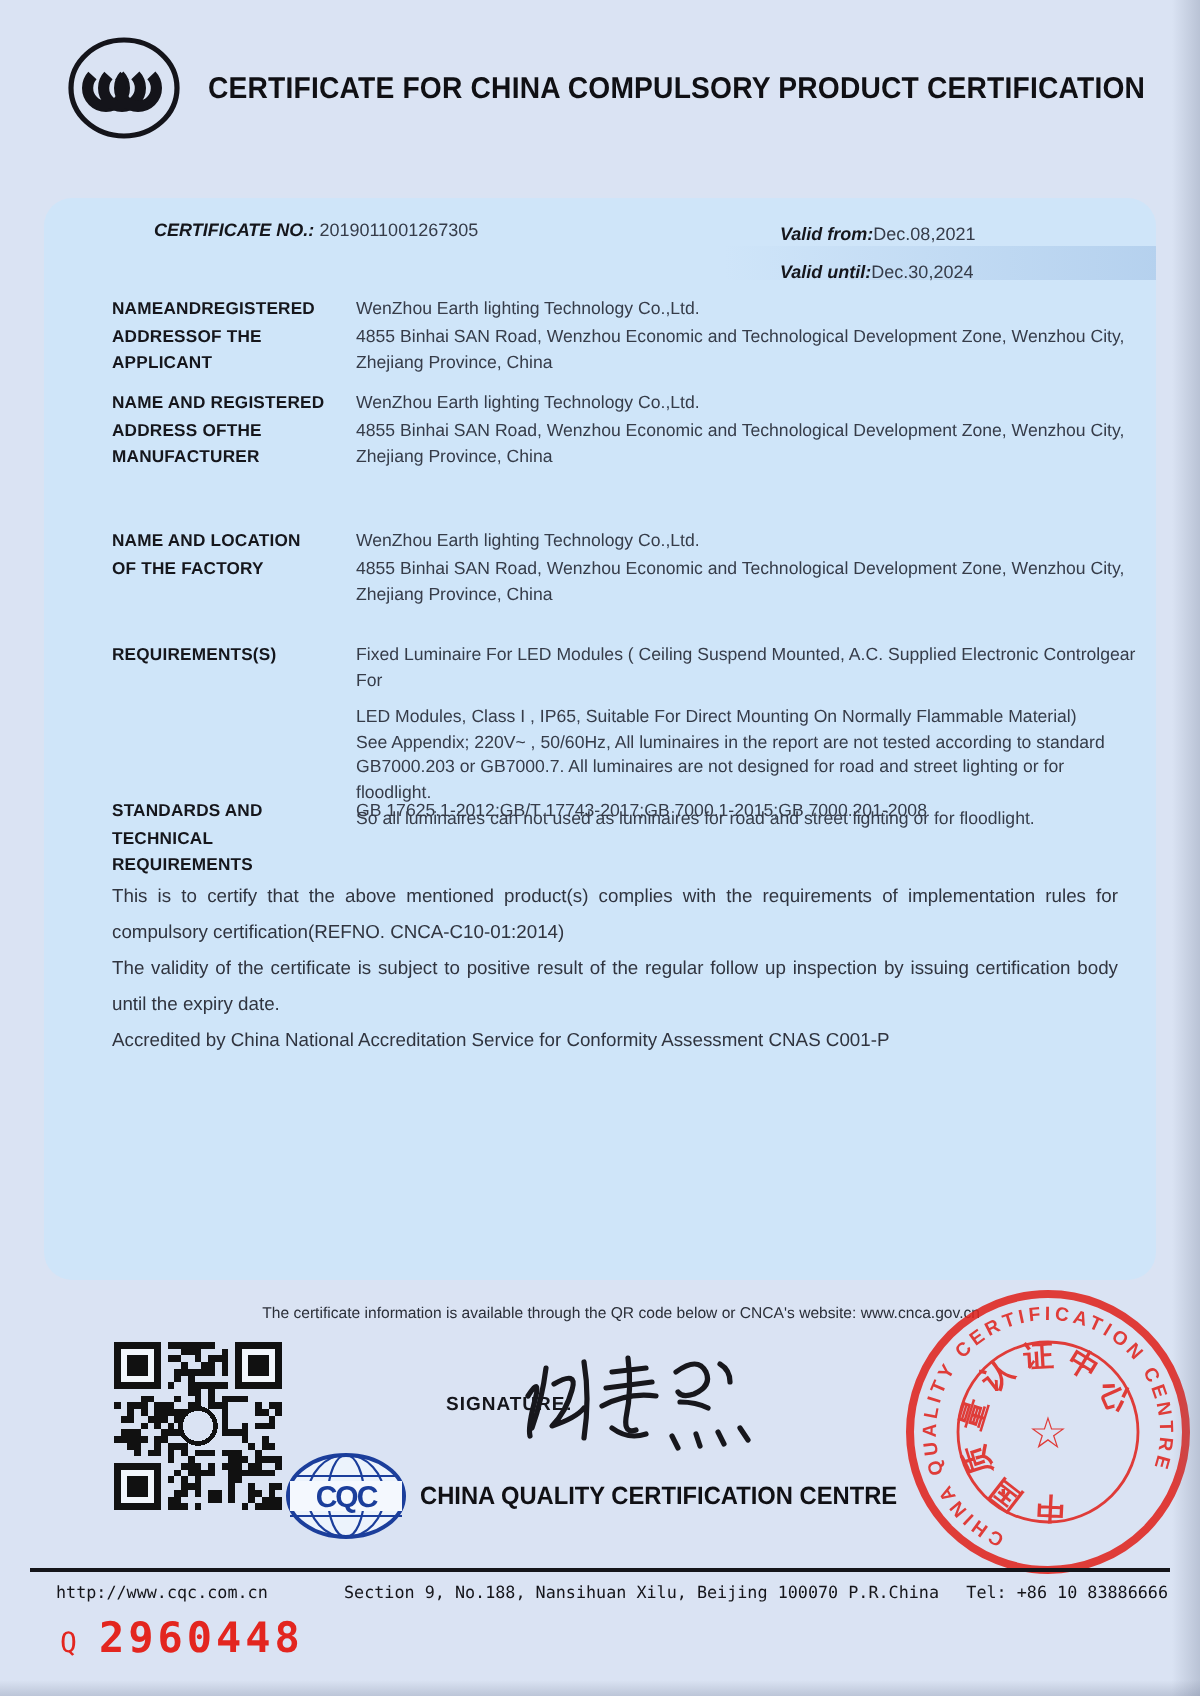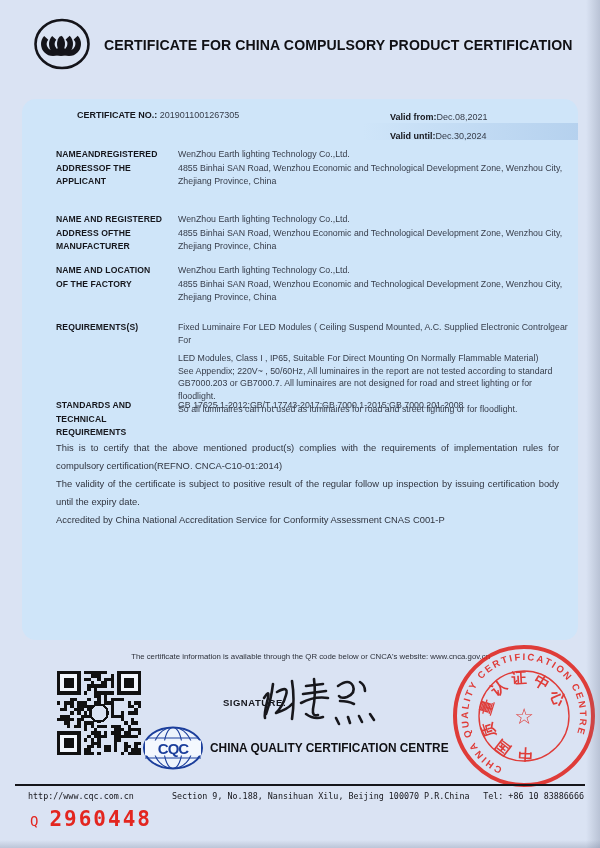--- a/index.html
+++ b/index.html
@@ -28,30 +28,30 @@
 
   
   .panel {
     position:absolute; left:22px; top:99px; width:556px; height:541px;
     background:#cfe5f9; border-radius:14px;
   }
   .valid-band { position:absolute; left:340px; top:24px; width:216px; height:17px;
     background:linear-gradient(90deg, rgba(150,185,225,0), rgba(150,185,225,.45)); }
 
   .certno-row { position:absolute; left:55px; top:11px; font-size:9px; }
-  .lbl { font-weight:bold; color:#15161c; }
+  .lbl { font-weight:bold; color:#15161c;font-style:italic; }
   .val { color:#363c49; }
   .valid-block { position:absolute; left:368px; top:9px; font-size:9px; line-height:19px; }
 
   .section { position:absolute; left:34px; display:flex; width:512px; }
   .section .label-col { width:122px; flex:none; font-size:8.6px; font-weight:bold;
     line-height:13.5px; color:#15161c; letter-spacing:.1px; }
   .section .value-col { flex:1; font-size:8.8px; line-height:13.5px; color:#363c49; }
   .sec-applicant { top:49px; }
-  .sec-manufacturer { top:114px; }
+  .sec-manufacturer { top:96px; }
   .sec-factory { top:165px; }
   .sec-product { top:222px; }
   .sec-product .value-col { line-height:12.6px; }
   .sec-product .value-col .gap-line { margin-top:6px; }
   .sec-standards { top:300px; }
 
   .paragraphs { position:absolute; left:34px; top:340px; width:503px;
     font-size:9.4px; line-height:18px; color:#30343f; text-align:justify; }
 
   

